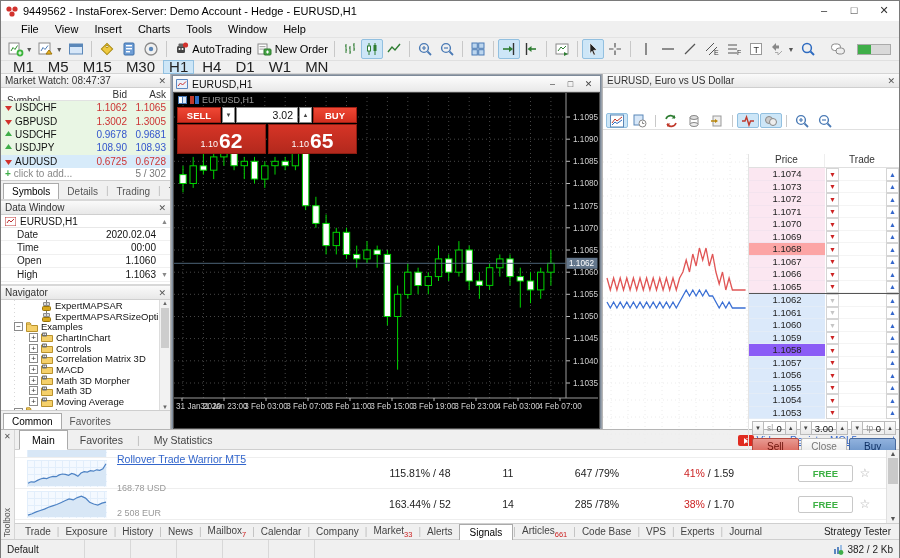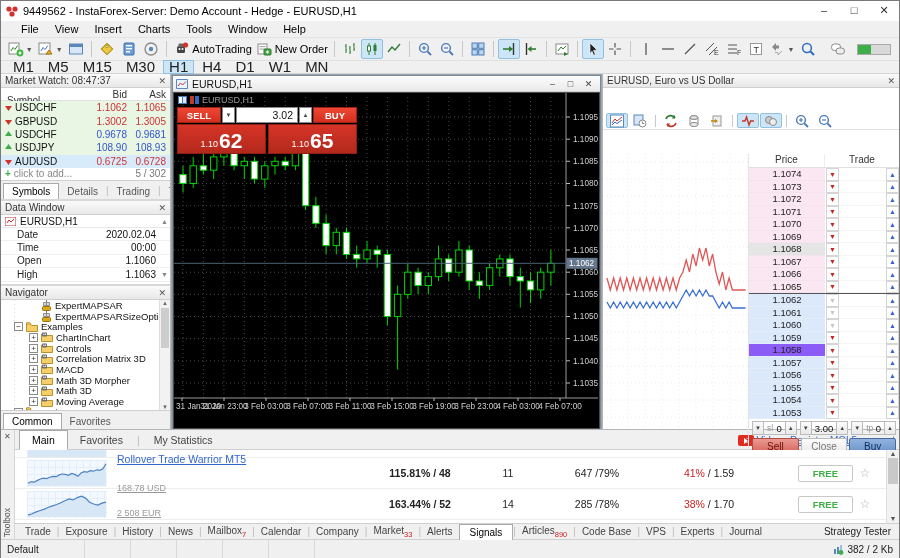--- a/index.html
+++ b/index.html
@@ -144,23 +144,23 @@
 .siglist { flex:1; position:relative; overflow:hidden; background:#fff; }
 .sigscroll { position:absolute; right:0; top:0; bottom:0; width:13px; background:#f2f2f2; border-left:1px solid #e0e0e0; text-align:center; font-size:7px; color:#555; }
 .sigscroll .thumb { background:#c9c9c9; height:26px; margin:1px 1px; }
 .partialrow { height:8px; overflow:hidden; border-bottom:1px solid #eee; padding-left:12px; }
 .sigrow { height:31px; display:flex; align-items:center; border-bottom:1px solid #eee; padding-left:12px; }
 .spark { width:80px; height:27px; flex:none; background-color:#f4f9ff;
  background-image:linear-gradient(to right,#e2eefb 1px,transparent 1px),linear-gradient(to bottom,#e2eefb 1px,transparent 1px);
  background-size:7px 7px; }
 .signame { width:258px; flex:none; padding-left:10px; min-width:0; }
 .signame .nm { color:#3366cc; text-decoration:underline; font-size:10.5px; white-space:nowrap; }
-.signame .pr { color:#999; font-size:9px; margin-top:18px;text-decoration:underline; }
+.signame .pr { color:#999; font-size:9px; margin-top:18px; }
 .sigcol { font-size:10.5px; color:#222; text-align:center; white-space:nowrap; }
-.c-growth { width:110px;font-weight:bold; } .c-weeks { width:66px; } .c-subs { width:112px; } .c-dd { width:112px; }
+.c-growth { width:110px; } .c-weeks { width:66px; } .c-subs { width:112px; } .c-dd { width:112px; }
 .c-dd .red { color:#cc2222; }
 .c-free { width:88px; display:flex; justify-content:flex-end; }
 .freebtn { border:1px solid #c8c8c8; border-radius:2px; background:#fff; color:#3cb043; font-weight:bold; font-size:9.5px; padding:2px 14px; }
 .c-star { width:24px; color:#b0b0b0; font-size:12px; }
 .btabs { height:16px; flex:none; background:#f0f0f0; border-top:1px solid #cfcfcf; display:flex; align-items:center; padding:0 4px; font-size:10px; color:#444; white-space:nowrap; }
 .btab { padding:1px 6px; position:relative; }
 .btab.active { background:#fff; border:1px solid #aaa; border-bottom:none; padding:2px 10px; color:#000; }
 .btab sub { color:#cc2222; font-size:7.5px; }
 .bsep { color:#bbb; }
 .btright { margin-left:auto; color:#222; font-size:10px; padding-right:4px; }
@@ -1106,21 +1106,21 @@
     <span class="gap"></span>
     <span class="chvu" style="color:#3366cc">▲</span>
   </div>
               <div class="lrow ask">
     <span class="price" style="background:#fbe7f1">1.1069</span>
     <span class="chv" style="color:#cc2222">▼</span>
     <span class="gap"></span>
     <span class="chvu" style="color:#3366cc">▲</span>
   </div>
               <div class="lrow ask">
-    <span class="price" style="background:#e5e5e5">1.1068</span>
+    <span class="price" style="background:#fca5a5">1.1068</span>
     <span class="chv" style="color:#cc2222">▼</span>
     <span class="gap"></span>
     <span class="chvu" style="color:#3366cc">▲</span>
   </div>
               <div class="lrow ask">
     <span class="price" style="background:#fbe7f1">1.1067</span>
     <span class="chv" style="color:#cc2222">▼</span>
     <span class="gap"></span>
     <span class="chvu" style="color:#3366cc">▲</span>
   </div>
@@ -1321,21 +1321,21 @@
           <span class="bsep">|</span>
           <span class="btab">Calendar</span>
           <span class="bsep">|</span>
           <span class="btab">Company</span>
           <span class="bsep">|</span>
           <span class="btab">Market<sub>33</sub></span>
           <span class="bsep">|</span>
           <span class="btab">Alerts</span>
           <span class="btab active">Signals</span>
           <span class="bsep">|</span>
-          <span class="btab">Articles<sub>890</sub></span>
+          <span class="btab">Articles<sub>661</sub></span>
           <span class="bsep">|</span>
           <span class="btab">Code Base</span>
           <span class="bsep">|</span>
           <span class="btab">VPS</span>
           <span class="bsep">|</span>
           <span class="btab">Experts</span>
           <span class="bsep">|</span>
           <span class="btab">Journal</span>
           <span class="btright">Strategy Tester</span>
         </div>

